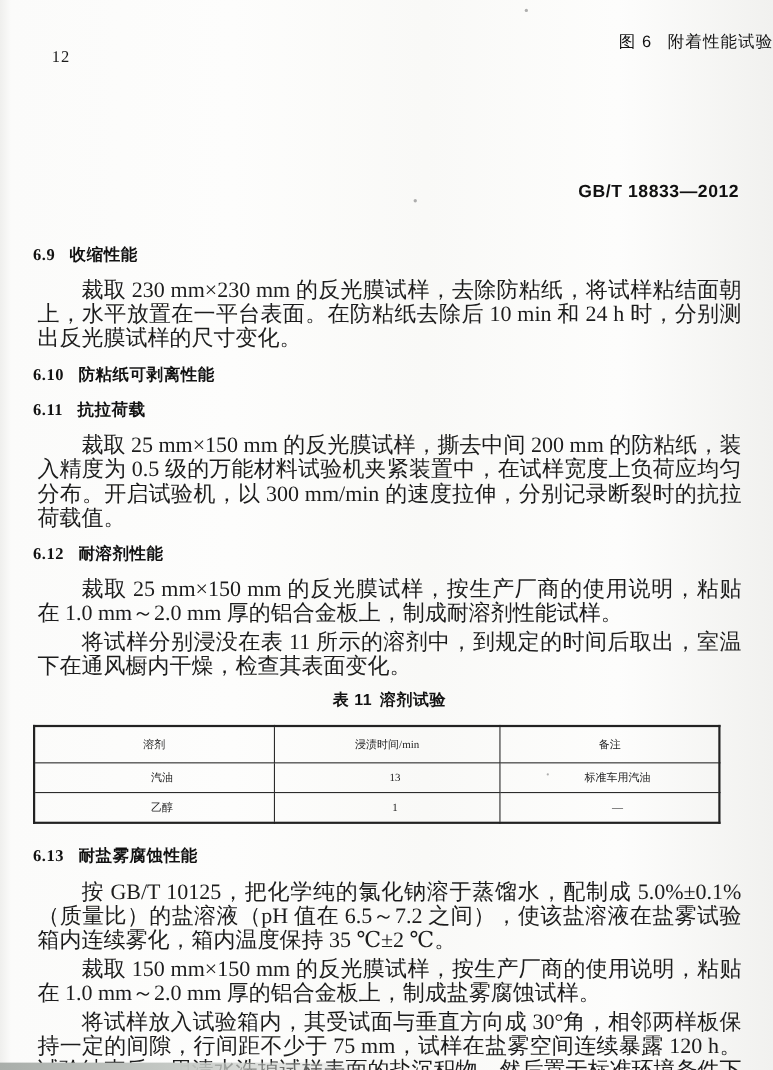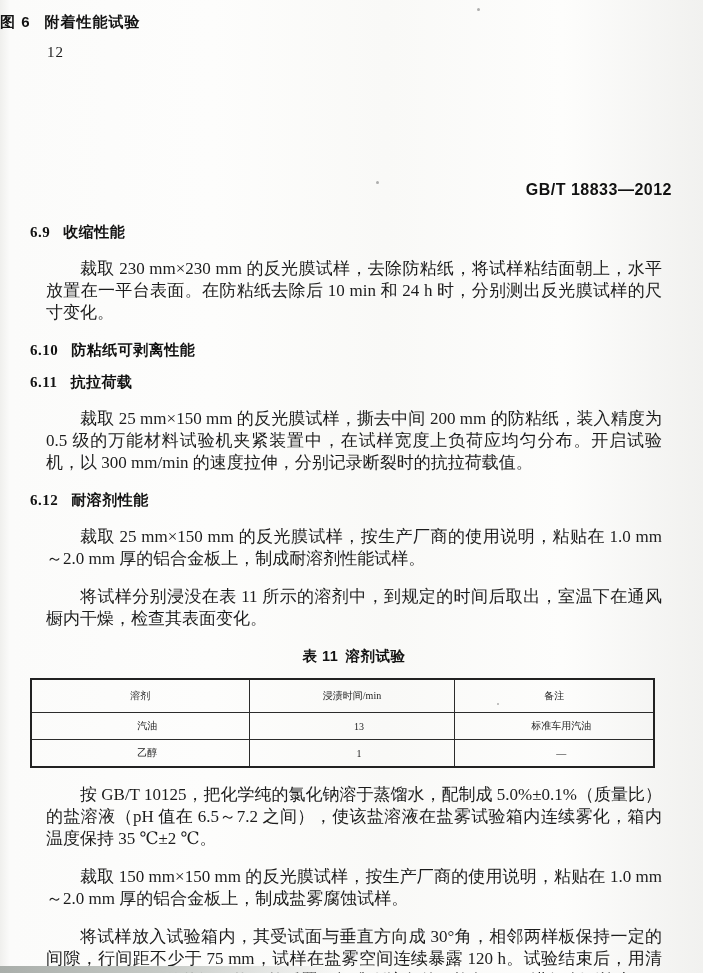--- a/index.html
+++ b/index.html
@@ -13,46 +13,46 @@
     font-family:"Liberation Serif","DejaVu Serif",serif;
   }
   
   .edge-bottom{
     position:absolute;left:0;bottom:0;height:7px;width:58%;
     background:linear-gradient(to right,#a9aeaa 0%,#c6cac6 40%,rgba(255,255,255,0) 85%);
   }
   .speck{position:absolute;width:3px;height:3px;border-radius:50%;background:#8d8d8d;opacity:.7;}
 
   .fig-caption{
-    position:absolute;top:13px;left:0;width:100%;
-    text-align:left;
+    position:absolute;top:29px;left:0;width:100%;
+    text-align:right;
     font-family:"Liberation Sans","DejaVu Sans",sans-serif;
-    font-weight:bold;font-size:15px;letter-spacing:1px;color:#121212;
+    font-weight:normal;font-size:15px;letter-spacing:1px;color:#121212;
   }
   .fig-caption .cap-label{margin-right:14px;}
   .page-num{
     position:absolute;top:44px;left:47px;
     font-size:15px;color:#1b1b1b;letter-spacing:1px;
   }
   .std-num{
-    position:absolute;top:181px;right:31px;
+    position:absolute;top:166px;right:31px;
     font-family:"Liberation Sans","DejaVu Sans",sans-serif;
     font-weight:bold;font-size:16px;letter-spacing:.5px;color:#111;
   }
 
   .content{position:absolute;top:214px;left:30px;width:648px;}
   .content h2{
     font-family:Liberation Serif, serif;
     font-size:15px;line-height:20px;font-weight:bold;color:#121212;
     margin:12px 0 11px 0;letter-spacing:.5px;
   }
   .content h2.first{margin-top:8px;}
   .content h2 .sec-num{margin-right:13px;}
   .content p{
-    margin:16px;font-size:17px;line-height:22px;
+    margin:4px;font-size:20px;line-height:22px;
     text-align:justify;text-indent:2em;color:#1c1c1c;
   }
   .content p.tight{line-height:22px;}
 
   .tbl-caption{
     text-align:center;
     font-family:"Liberation Sans","DejaVu Sans",sans-serif;
     font-weight:bold;font-size:14.5px;line-height:20px;color:#121212;
     margin:10px 0 12px 0;letter-spacing:.5px;
   }
@@ -130,20 +130,23 @@
           <td>标准车用汽油</td>
         </tr>
         <tr>
           <td>乙醇</td>
           <td>1</td>
           <td>—</td>
         </tr>
       </tbody>
     </table>
 
+    <h2 style="margin-top:20px">
+      <span class="sec-num">6.13</span><span>耐盐雾腐蚀性能</span>
+    </h2>
     <p class="tight">按 GB/T 10125，把化学纯的氯化钠溶于蒸馏水，配制成 5.0%±0.1%（质量比）的盐溶液（pH 值在 6.5～7.2 之间），使该盐溶液在盐雾试验箱内连续雾化，箱内温度保持 35 ℃±2 ℃。</p>
     <p class="tight">裁取 150 mm×150 mm 的反光膜试样，按生产厂商的使用说明，粘贴在 1.0 mm～2.0 mm 厚的铝合金板上，制成盐雾腐蚀试样。</p>
     <p class="tight">将试样放入试验箱内，其受试面与垂直方向成 30°角，相邻两样板保持一定的间隙，行间距不少于 75 mm，试样在盐雾空间连续暴露 120 h。试验结束后，用清水洗掉试样表面的盐沉积物，然后置于标准环境条件下恢复 2 h，进行全面检查。</p>
 
   </div>
 
   <div class="speck" style="left:477px;top:8px;"></div>
   <div class="speck" style="left:376px;top:181px;"></div>
   <div class="speck" style="left:497px;top:703px;width:2px;height:2px;"></div>
   <div class="edge-bottom"></div>

